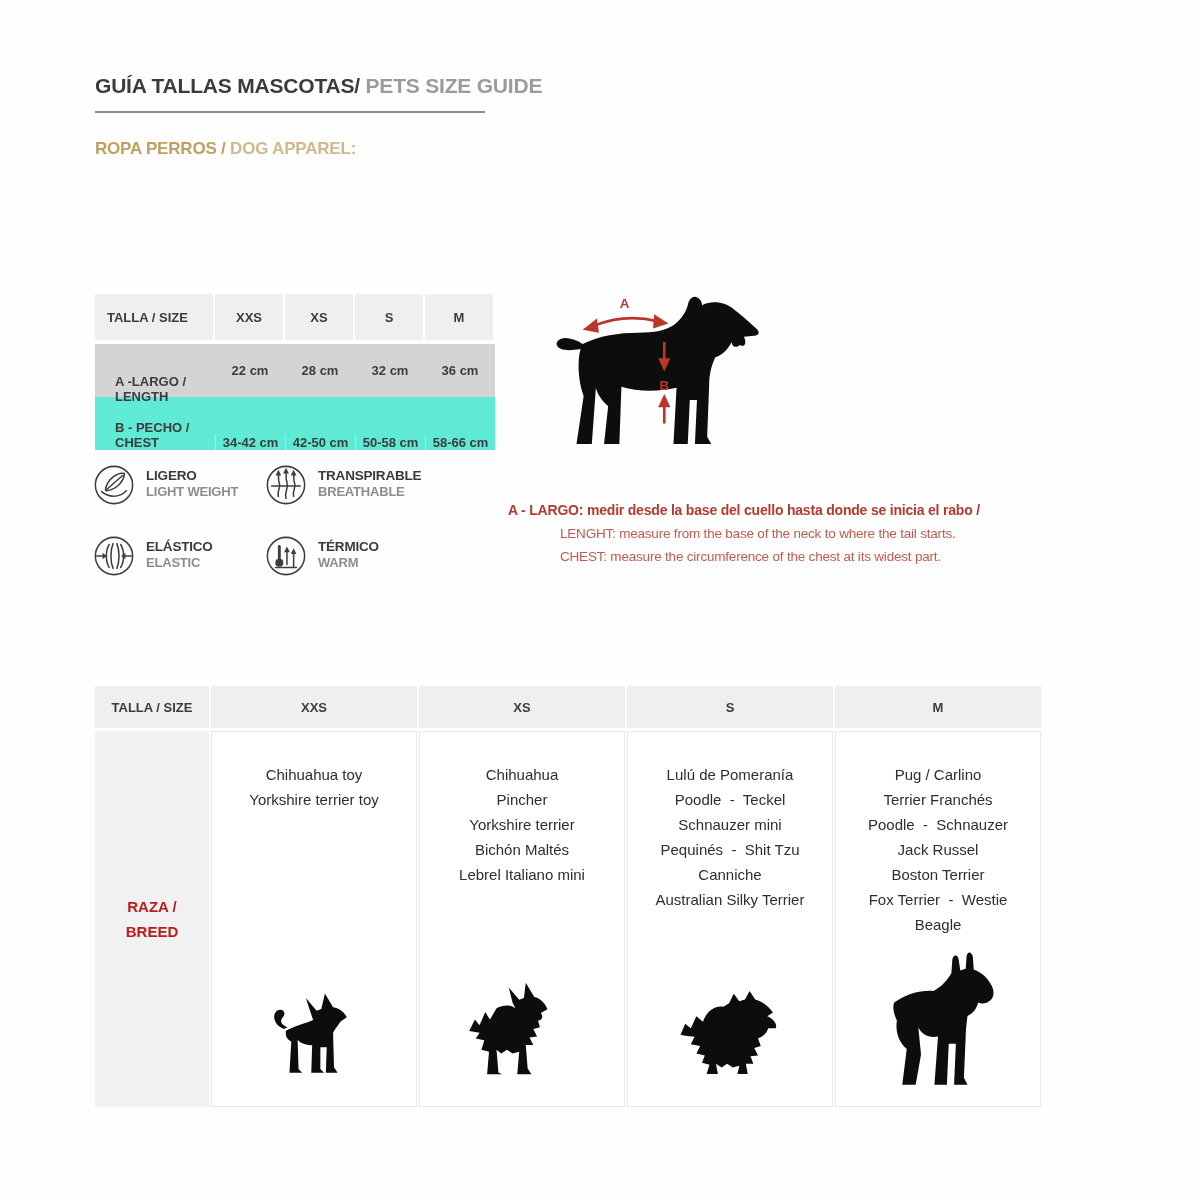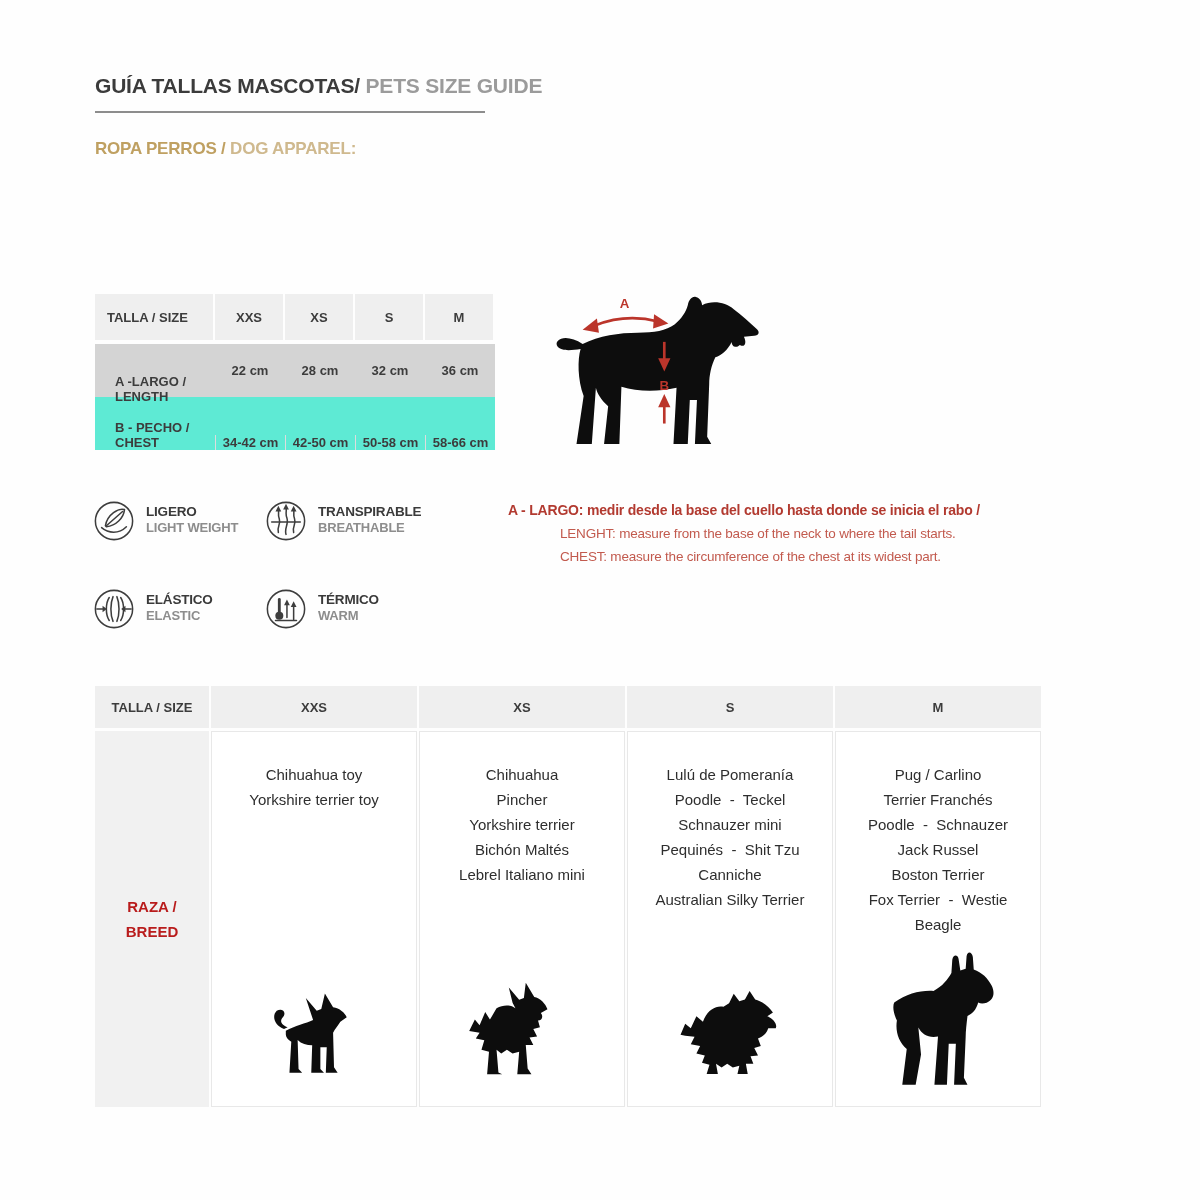--- a/index.html
+++ b/index.html
@@ -31,21 +31,21 @@
   .st-b{display:flex;height:53px;background:#5eead4;align-items:flex-end;}
   .st-b .lab{display:flex;align-items:center;}
   .st-b .val{width:70px;display:flex;align-items:center;justify-content:center;border-left:1px solid #dddddd;box-sizing:border-box;}
 
   
   .diagram{position:absolute;left:552px;top:290px;width:245px;height:165px;}
   .diagram svg{width:100%;height:100%;}
   .diagram text{font-family:"Liberation Sans",sans-serif;font-size:13px;font-weight:700;fill:#bb352b;}
 
   
-  .features{position:absolute;left:93px;top:500px;display:grid;grid-template-columns:172px 210px;row-gap:46px;}
+  .features{position:absolute;left:93px;top:464px;display:grid;grid-template-columns:172px 210px;row-gap:29px;}
   .feature{display:flex;gap:11px;align-items:flex-start;}
   .fi{width:42px;height:42px;flex:0 0 42px;}
   .fi svg{width:42px;height:42px;stroke:#3d3d3d;fill:none;stroke-width:1.6;stroke-linecap:round;stroke-linejoin:round;}
   .fi .solid{fill:#3d3d3d;stroke:none;}
   .ftxt{padding-top:4px;line-height:16px;}
   .ft{font-size:13.5px;font-weight:700;color:#3a3a3a;letter-spacing:-0.2px;white-space:nowrap;}
   .fs{font-size:13px;font-weight:700;color:#8d8d8d;letter-spacing:-0.2px;white-space:nowrap;}
 
   
   .notes{position:absolute;left:508px;top:499px;width:470px;letter-spacing:-0.2px;}

